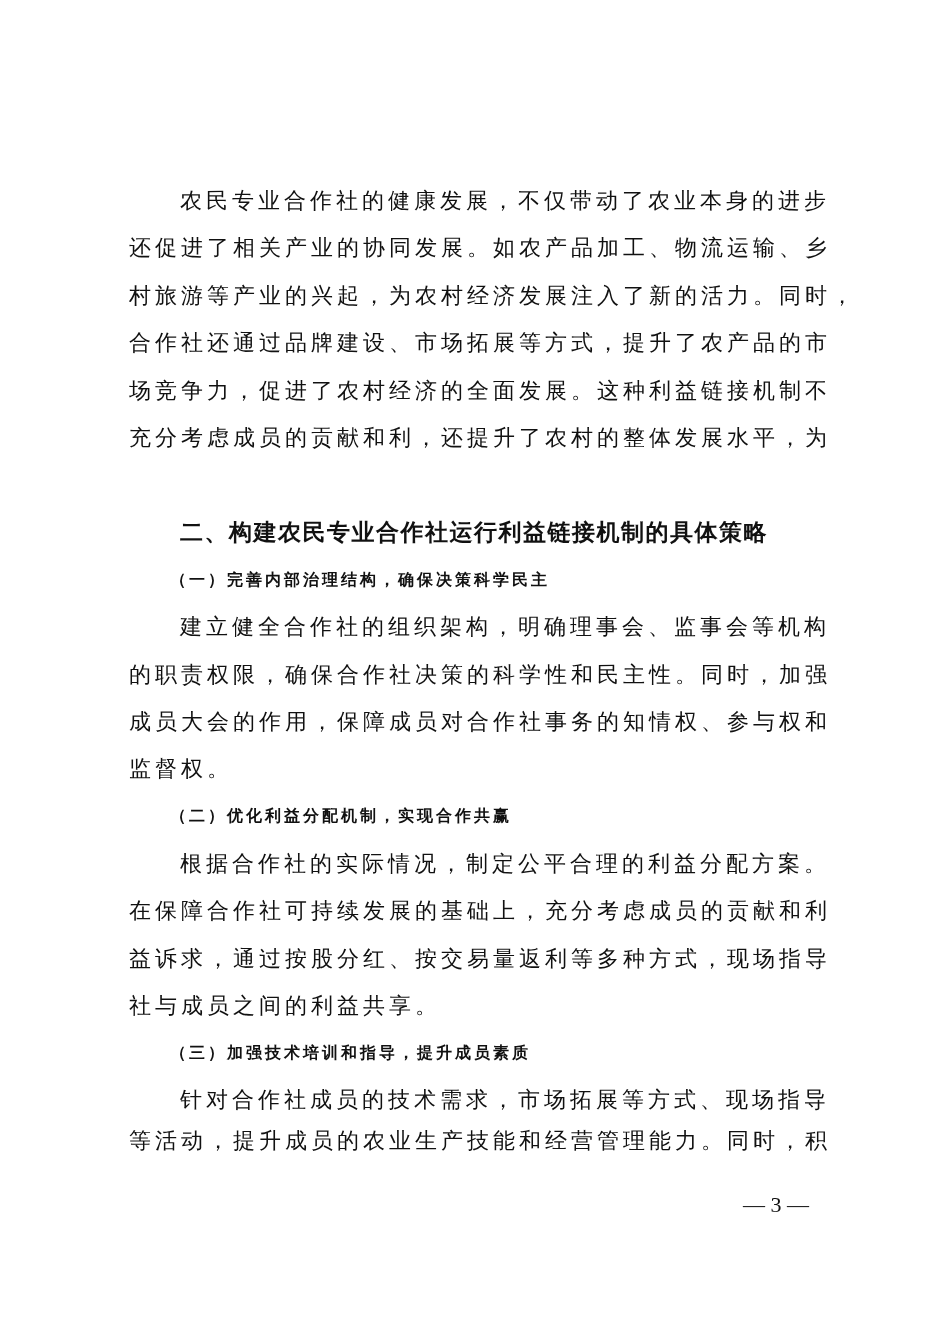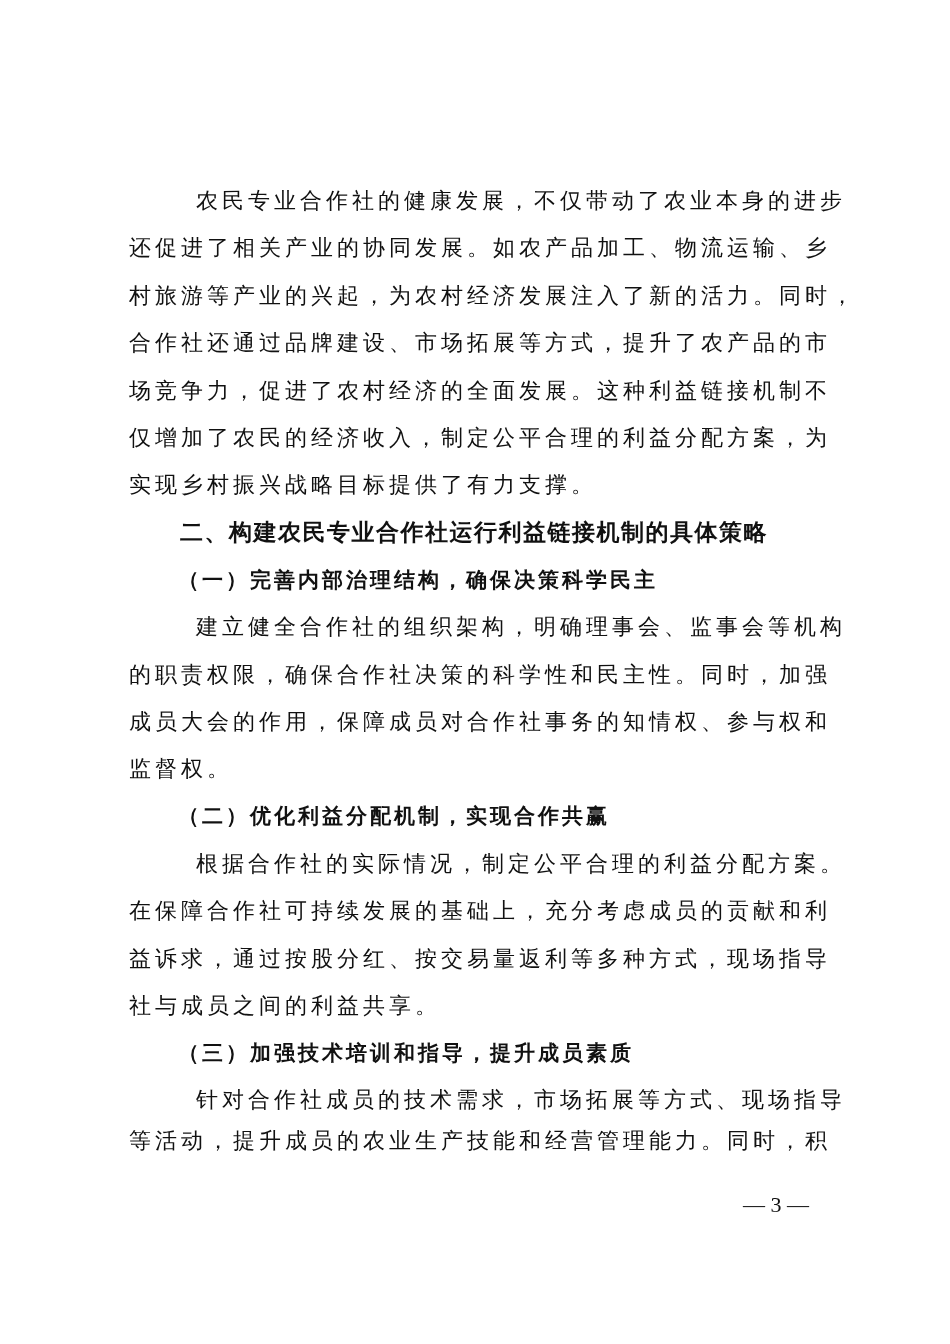--- a/index.html
+++ b/index.html
@@ -8,43 +8,42 @@
   .line {
     position: absolute;
     left: 129px;
     font-family: "DejaVu Serif", "Liberation Serif", serif;
     font-size: 22px;
     letter-spacing: 4px;
     color: #111;
     white-space: nowrap;
     line-height: 30px;
   }
-  .indent { left: 180px; margin-left: 16px; }
+  .indent { left: 180px; }
   .heading {
     position: absolute;
     left: 180px;
     font-family: "DejaVu Sans", "Liberation Sans", sans-serif;
     font-weight: bold;
     font-size: 23px;
     letter-spacing: 1.5px;
     color: #111;
     white-space: nowrap;
     line-height: 30px;
   }
   .subheading {
     position: absolute;
     left: 170px;
     font-family: "DejaVu Serif", "Liberation Serif", serif;
     font-weight: bold;
-    font-size: 21px;
+    font-size: 16px;
     letter-spacing: 3px;
     color: #111;
     white-space: nowrap;
     line-height: 30px;
-    margin-left: 8px;
   }
   .page-number {
     position: absolute;
     left: 743px;
     top: 1192px;
     font-family: "Liberation Serif", "DejaVu Serif", serif;
     font-size: 22px;
     color: #111;
     white-space: nowrap;
   }
@@ -52,22 +51,21 @@
 </head>
 <body>
 
 <div class="page">
 
   <div class="line indent" style="top:186px">农民专业合作社的健康发展，不仅带动了农业本身的进步</div>
   <div class="line" style="top:233px">还促进了相关产业的协同发展。如农产品加工、物流运输、乡</div>
   <div class="line" style="top:281px">村旅游等产业的兴起，为农村经济发展注入了新的活力。同时，</div>
   <div class="line" style="top:328px">合作社还通过品牌建设、市场拓展等方式，提升了农产品的市</div>
   <div class="line" style="top:376px">场竞争力，促进了农村经济的全面发展。这种利益链接机制不</div>
-  <div class="line" style="top:423px">仅增加了农民的经济收入，制定公平合理的利益分配方案，为</div>
-  <div class="line" style="top:470px">实现乡村振兴战略目标提供了有力支撑。</div>
+  <div class="line" style="top:423px">充分考虑成员的贡献和利，还提升了农村的整体发展水平，为</div>
 
   <div class="heading" style="top:517px">二、构建农民专业合作社运行利益链接机制的具体策略</div>
 
   <div class="subheading" style="top:565px">（一）完善内部治理结构，确保决策科学民主</div>
   <div class="line indent" style="top:612px">建立健全合作社的组织架构，明确理事会、监事会等机构</div>
   <div class="line" style="top:660px">的职责权限，确保合作社决策的科学性和民主性。同时，加强</div>
   <div class="line" style="top:707px">成员大会的作用，保障成员对合作社事务的知情权、参与权和</div>
   <div class="line" style="top:754px">监督权。</div>
 
   <div class="subheading" style="top:801px">（二）优化利益分配机制，实现合作共赢</div>

